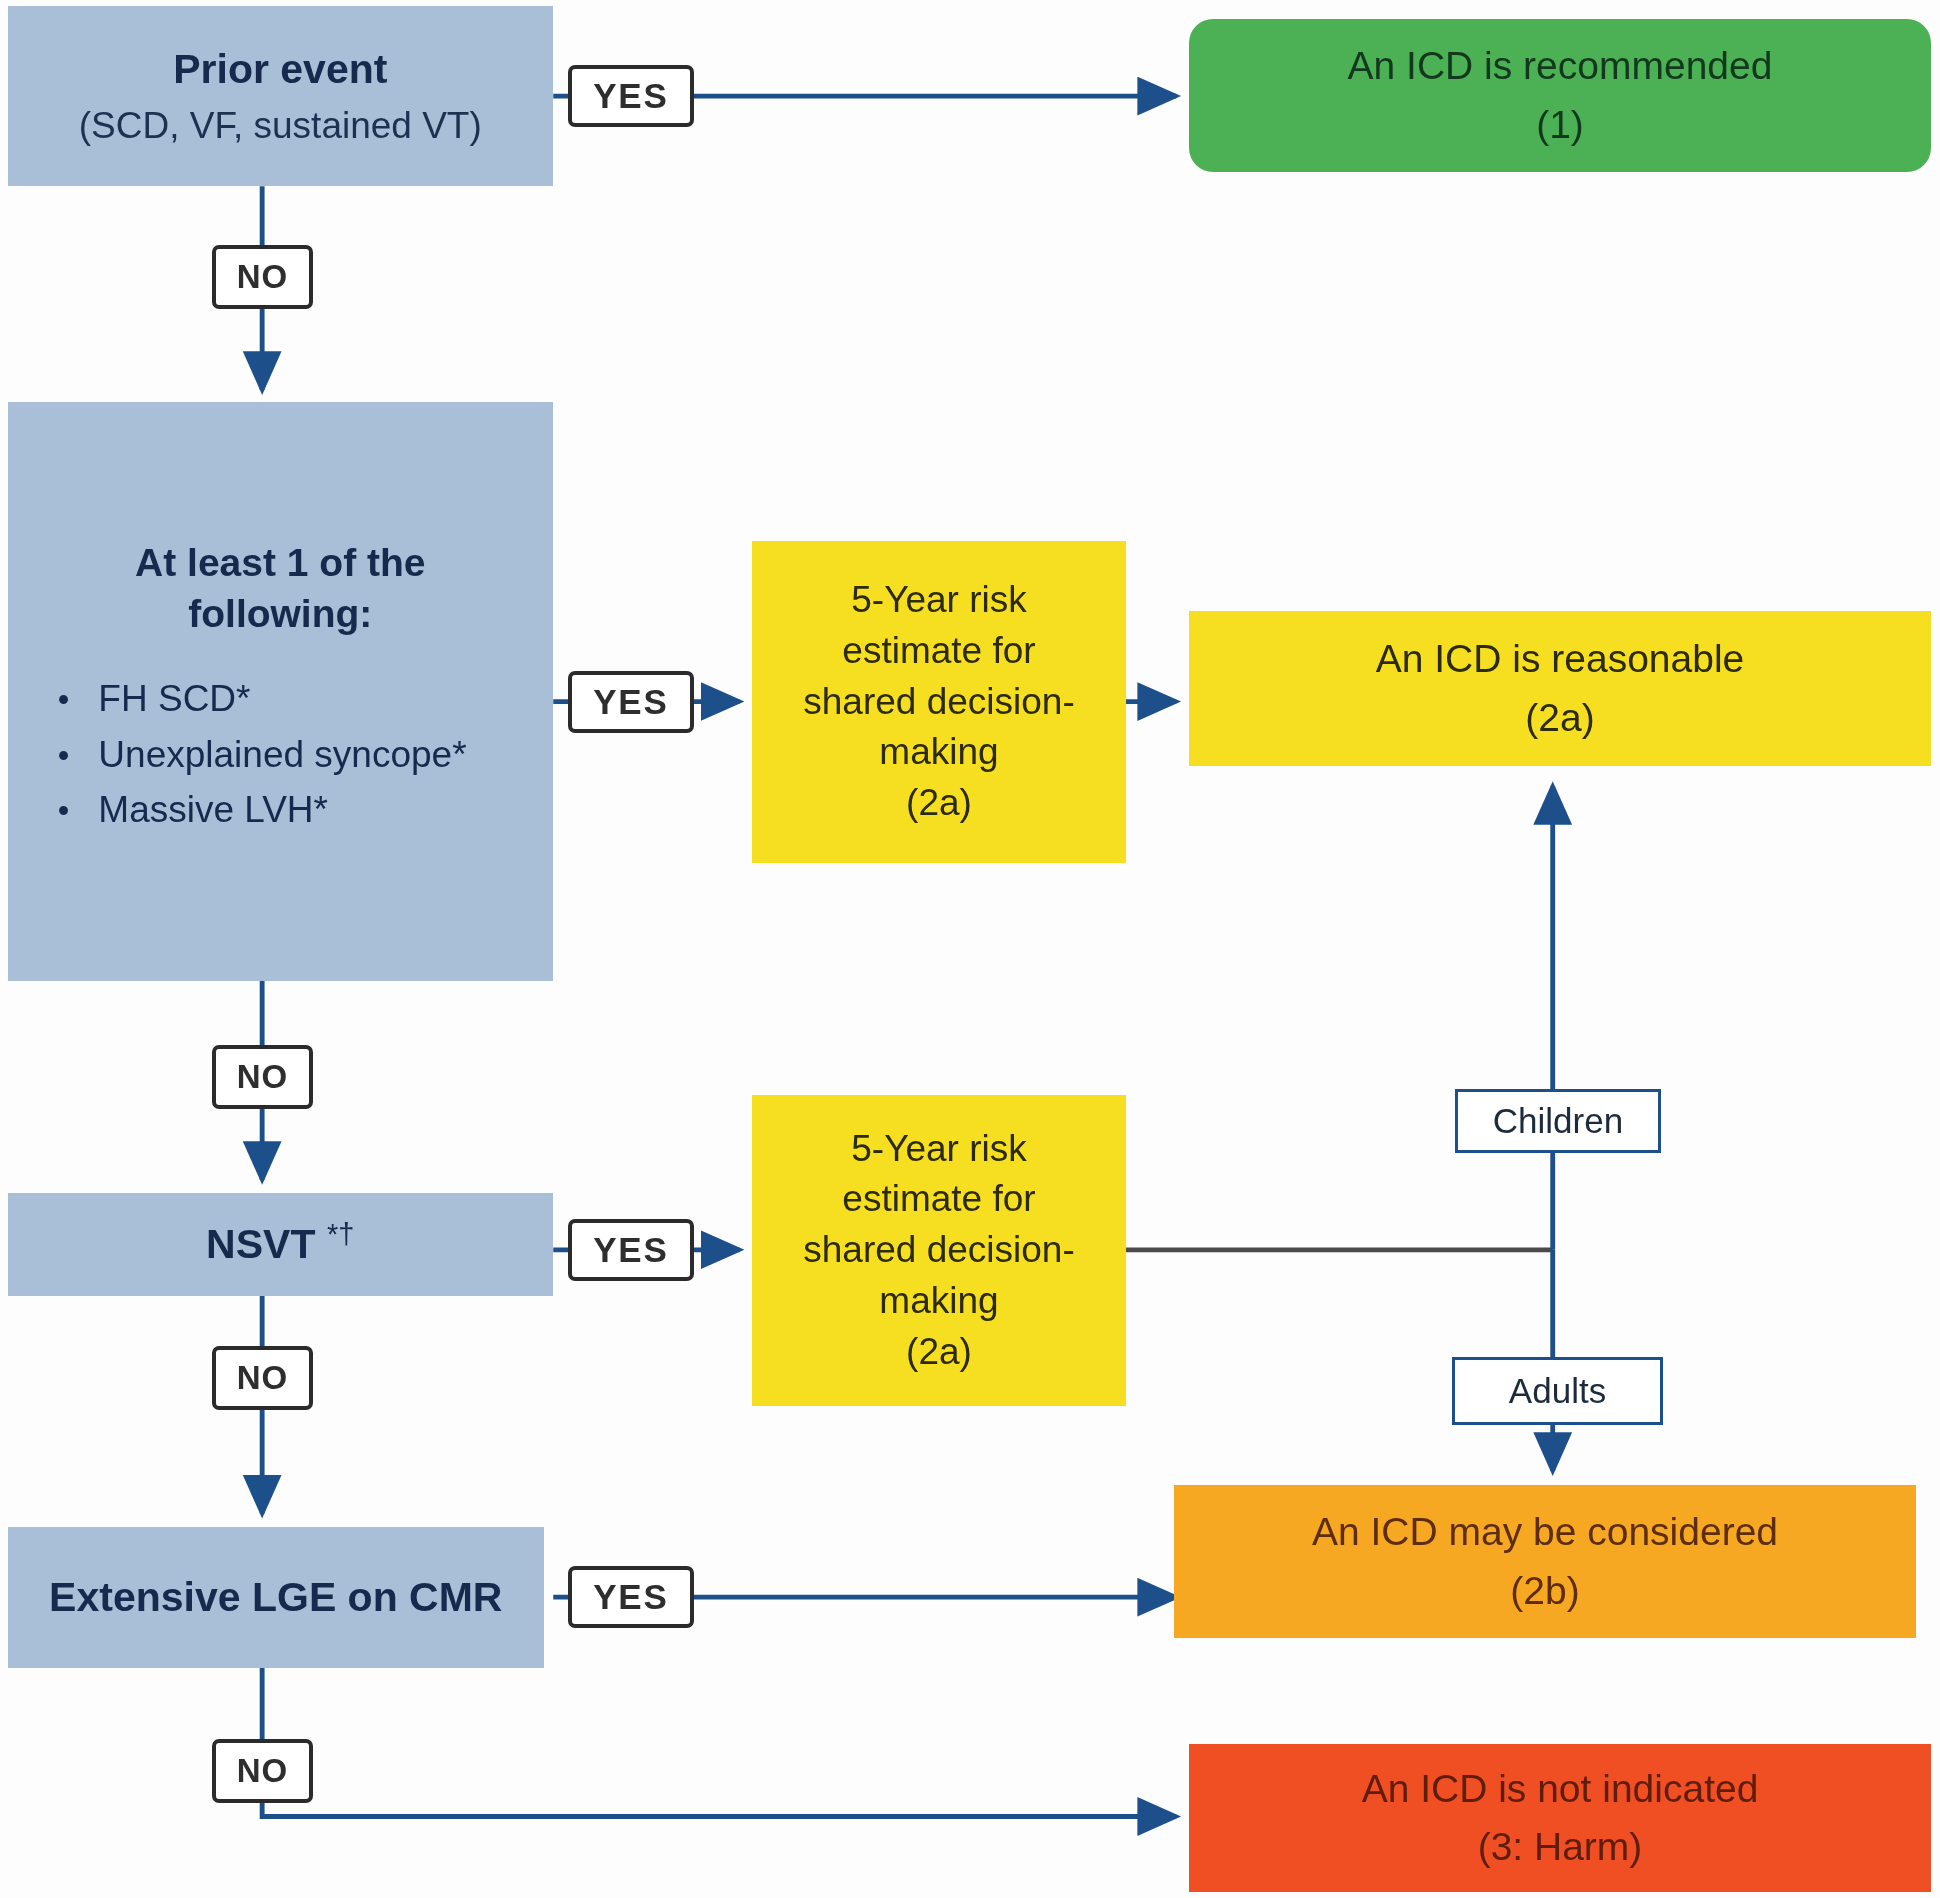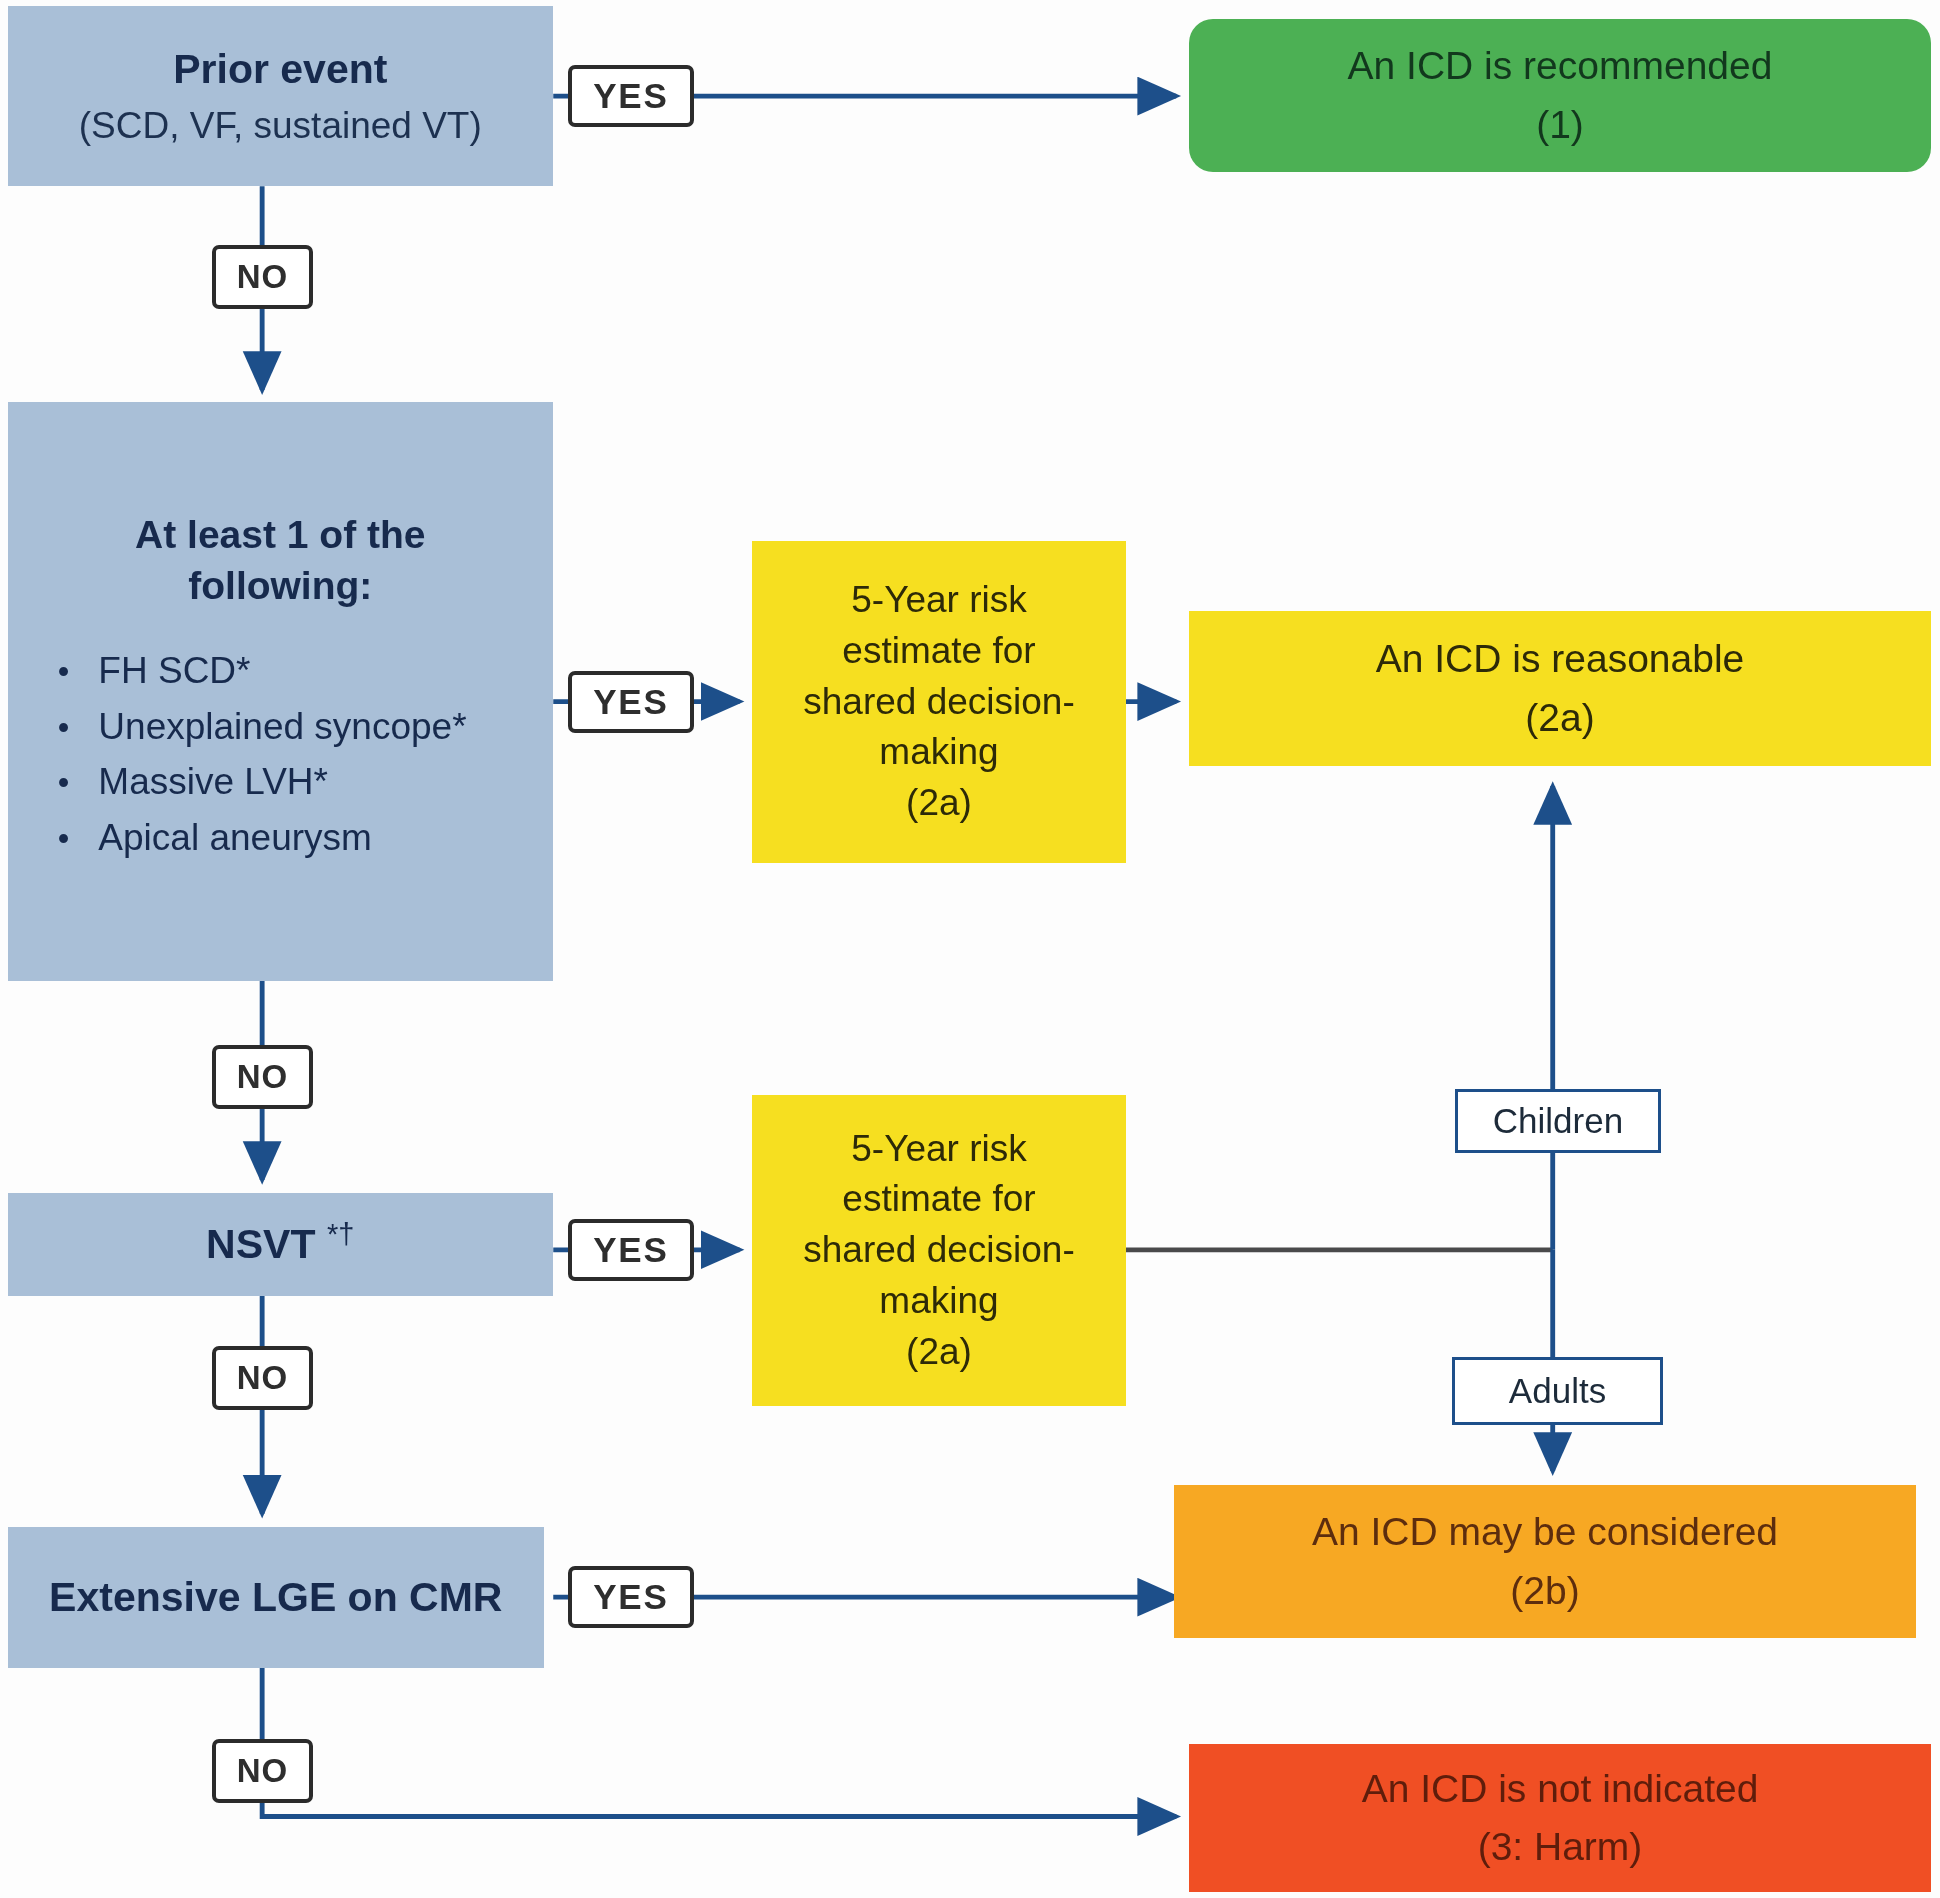--- a/index.html
+++ b/index.html
@@ -79,23 +79,20 @@
     <ul class="bullets">
       <li>
           <span>FH SCD*</span>
         </li>
       <li>
           <span>Unexplained syncope*</span>
         </li>
       <li>
           <span>Massive LVH*</span>
         </li>
-      <li>
-          <span>Apical aneurysm</span>
-        </li>
     </ul>
   </div>
 
   <div class="box decision" style="left:7.8px;top:1193px;width:545px;height:103px;">
     <div class="t1">
       <span>NSVT</span><span class="sup">*†</span>
     </div>
   </div>
 
   <div class="box decision" style="left:7.8px;top:1527px;width:536px;height:141px;">

